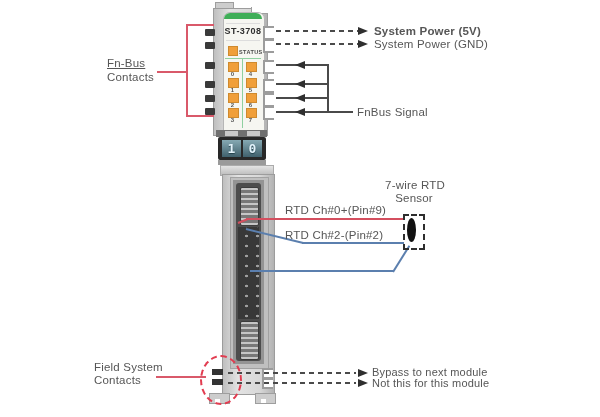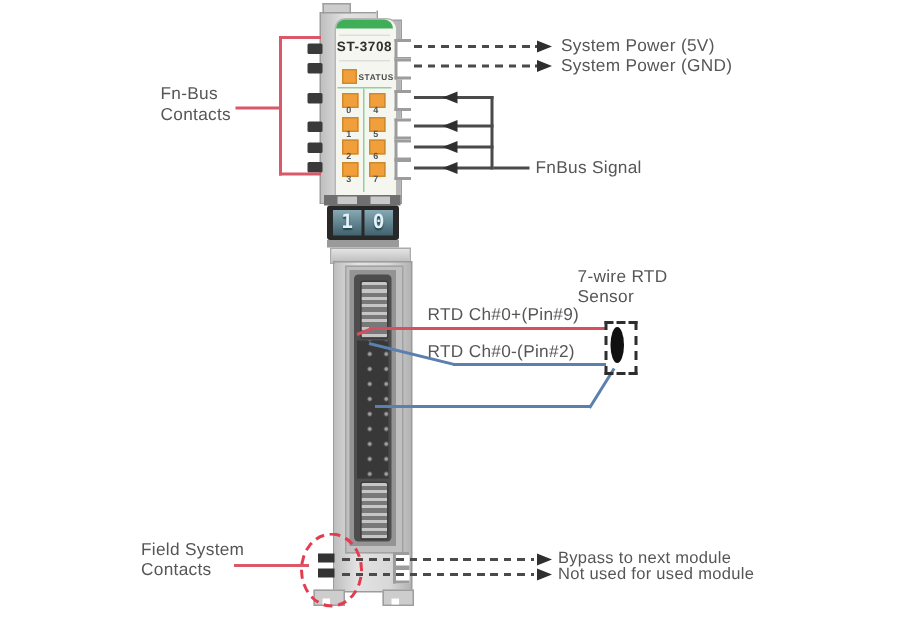--- a/index.html
+++ b/index.html
@@ -110,26 +110,26 @@
   <div class="abs clip" style="left:262px;top:378px;height:7px;"></div>
   <div class="abs" style="left:209px;top:393px;width:19px;height:9px;background:#cdcdcd;border:1px solid #9e9e9e;"></div>
   <div class="abs" style="left:255px;top:393px;width:19px;height:9px;background:#cdcdcd;border:1px solid #9e9e9e;"></div>
   <div class="abs" style="left:215px;top:399px;width:5px;height:4px;background:#ffffff;"></div>
   <div class="abs" style="left:261px;top:399px;width:5px;height:4px;background:#ffffff;"></div>
 
   <div class="abs redline anno" style="left:186px;top:24px;width:2px;height:93px;"></div>
   <div class="abs redline anno" style="left:186px;top:24px;width:28px;height:2px;"></div>
   <div class="abs redline anno" style="left:186px;top:115px;width:28px;height:2px;"></div>
   <div class="abs redline anno" style="left:157px;top:71px;width:31px;height:2px;"></div>
-  <div class="lbl anno" style="left:107px;top:57px;">Fn-Bus</div>
+  <div class="lbl anno" style="left:107px;top:57px;text-decoration:underline;">Fn-Bus</div>
   <div class="lbl anno" style="left:107px;top:71px;">Contacts</div>
 
   <div class="abs dash anno" style="left:276px;top:30px;width:82px;"></div>
   <div class="abs arr-r anno" style="left:358px;top:27px;"></div>
-  <div class="lbl anno" style="left:374px;top:25px;">System Power (5V)</div>
+  <div class="lbl anno" style="left:374px;top:25px;font-weight:bold;">System Power (5V)</div>
   <div class="abs dash anno" style="left:276px;top:43px;width:82px;"></div>
   <div class="abs arr-r anno" style="left:358px;top:40px;"></div>
   <div class="lbl anno" style="left:374px;top:38px;">System Power (GND)</div>
 
   <div class="abs sline anno" style="left:276px;top:64px;width:53px;"></div>
   <div class="abs sline anno" style="left:276px;top:83px;width:53px;"></div>
   <div class="abs sline anno" style="left:276px;top:97px;width:53px;"></div>
   <div class="abs sline anno" style="left:276px;top:111px;width:53px;"></div>
   <div class="abs arr-l anno" style="left:295px;top:61px;"></div>
   <div class="abs arr-l anno" style="left:295px;top:80px;"></div>
@@ -138,35 +138,35 @@
   <div class="abs sline anno" style="left:327px;top:64px;width:2px;height:49px;"></div>
   <div class="abs sline anno" style="left:329px;top:111px;width:24px;"></div>
   <div class="lbl anno" style="left:357px;top:106px;">FnBus Signal</div>
 
   <div class="abs rtdred anno" style="left:238px;top:222px;width:10px;height:2px;transform:rotate(-22deg);transform-origin:left center;"></div>
   <div class="abs rtdred anno" style="left:246px;top:218px;width:158px;height:2px;"></div>
   <div class="lbl anno" style="left:285px;top:204px;">RTD Ch#0+(Pin#9)</div>
 
   <div class="abs blueline anno" style="left:246px;top:228px;width:59px;height:2px;transform:rotate(13.8deg);transform-origin:left center;"></div>
   <div class="abs blueline anno" style="left:302px;top:242px;width:102px;height:2px;"></div>
-  <div class="lbl anno" style="left:285px;top:229px;">RTD Ch#0-(Pin#2)</div>
+  <div class="lbl anno" style="left:285px;top:229px;">RTD Ch#2-(Pin#2)</div>
 
   <div class="abs blueline anno" style="left:250px;top:270px;width:144px;height:2px;"></div>
   <div class="abs blueline anno" style="left:393px;top:271px;width:31px;height:2px;transform:rotate(-58deg);transform-origin:left center;"></div>
 
   <div class="lbl anno" style="left:363px;top:179px;width:104px;text-align:center;">7-wire RTD</div>
-  <div class="lbl anno" style="left:385px;top:192px;width:104px;text-align:left;">Sensor</div>
+  <div class="lbl anno" style="left:362px;top:192px;width:104px;text-align:center;">Sensor</div>
   <div class="abs anno" style="left:403px;top:214px;width:18px;height:32px;border:2px dashed #2e2e2e;"></div>
   <div class="abs anno" style="left:407px;top:218px;width:9px;height:24px;background:#111111;border-radius:50%;"></div>
 
   <div class="lbl anno" style="left:94px;top:361px;">Field System</div>
   <div class="lbl anno" style="left:94px;top:374px;">Contacts</div>
   <div class="abs redline anno" style="left:156px;top:376px;width:50px;height:2px;"></div>
   <div class="abs anno" style="left:200px;top:355px;width:38px;height:46px;border:2px dashed #e23c50;border-radius:50%;z-index:6;"></div>
 
   <div class="abs dash anno" style="left:228px;top:372px;width:128px;"></div>
   <div class="abs arr-r anno" style="left:358px;top:369px;"></div>
   <div class="lbl lbl-sm anno" style="left:372px;top:366px;">Bypass to next module</div>
   <div class="abs dash anno" style="left:228px;top:382px;width:128px;"></div>
   <div class="abs arr-r anno" style="left:358px;top:379px;"></div>
-  <div class="lbl lbl-sm anno" style="left:372px;top:377px;">Not used for used module</div>
+  <div class="lbl lbl-sm anno" style="left:372px;top:377px;">Not this for this module</div>
 
 </div>
 
 </body></html>

